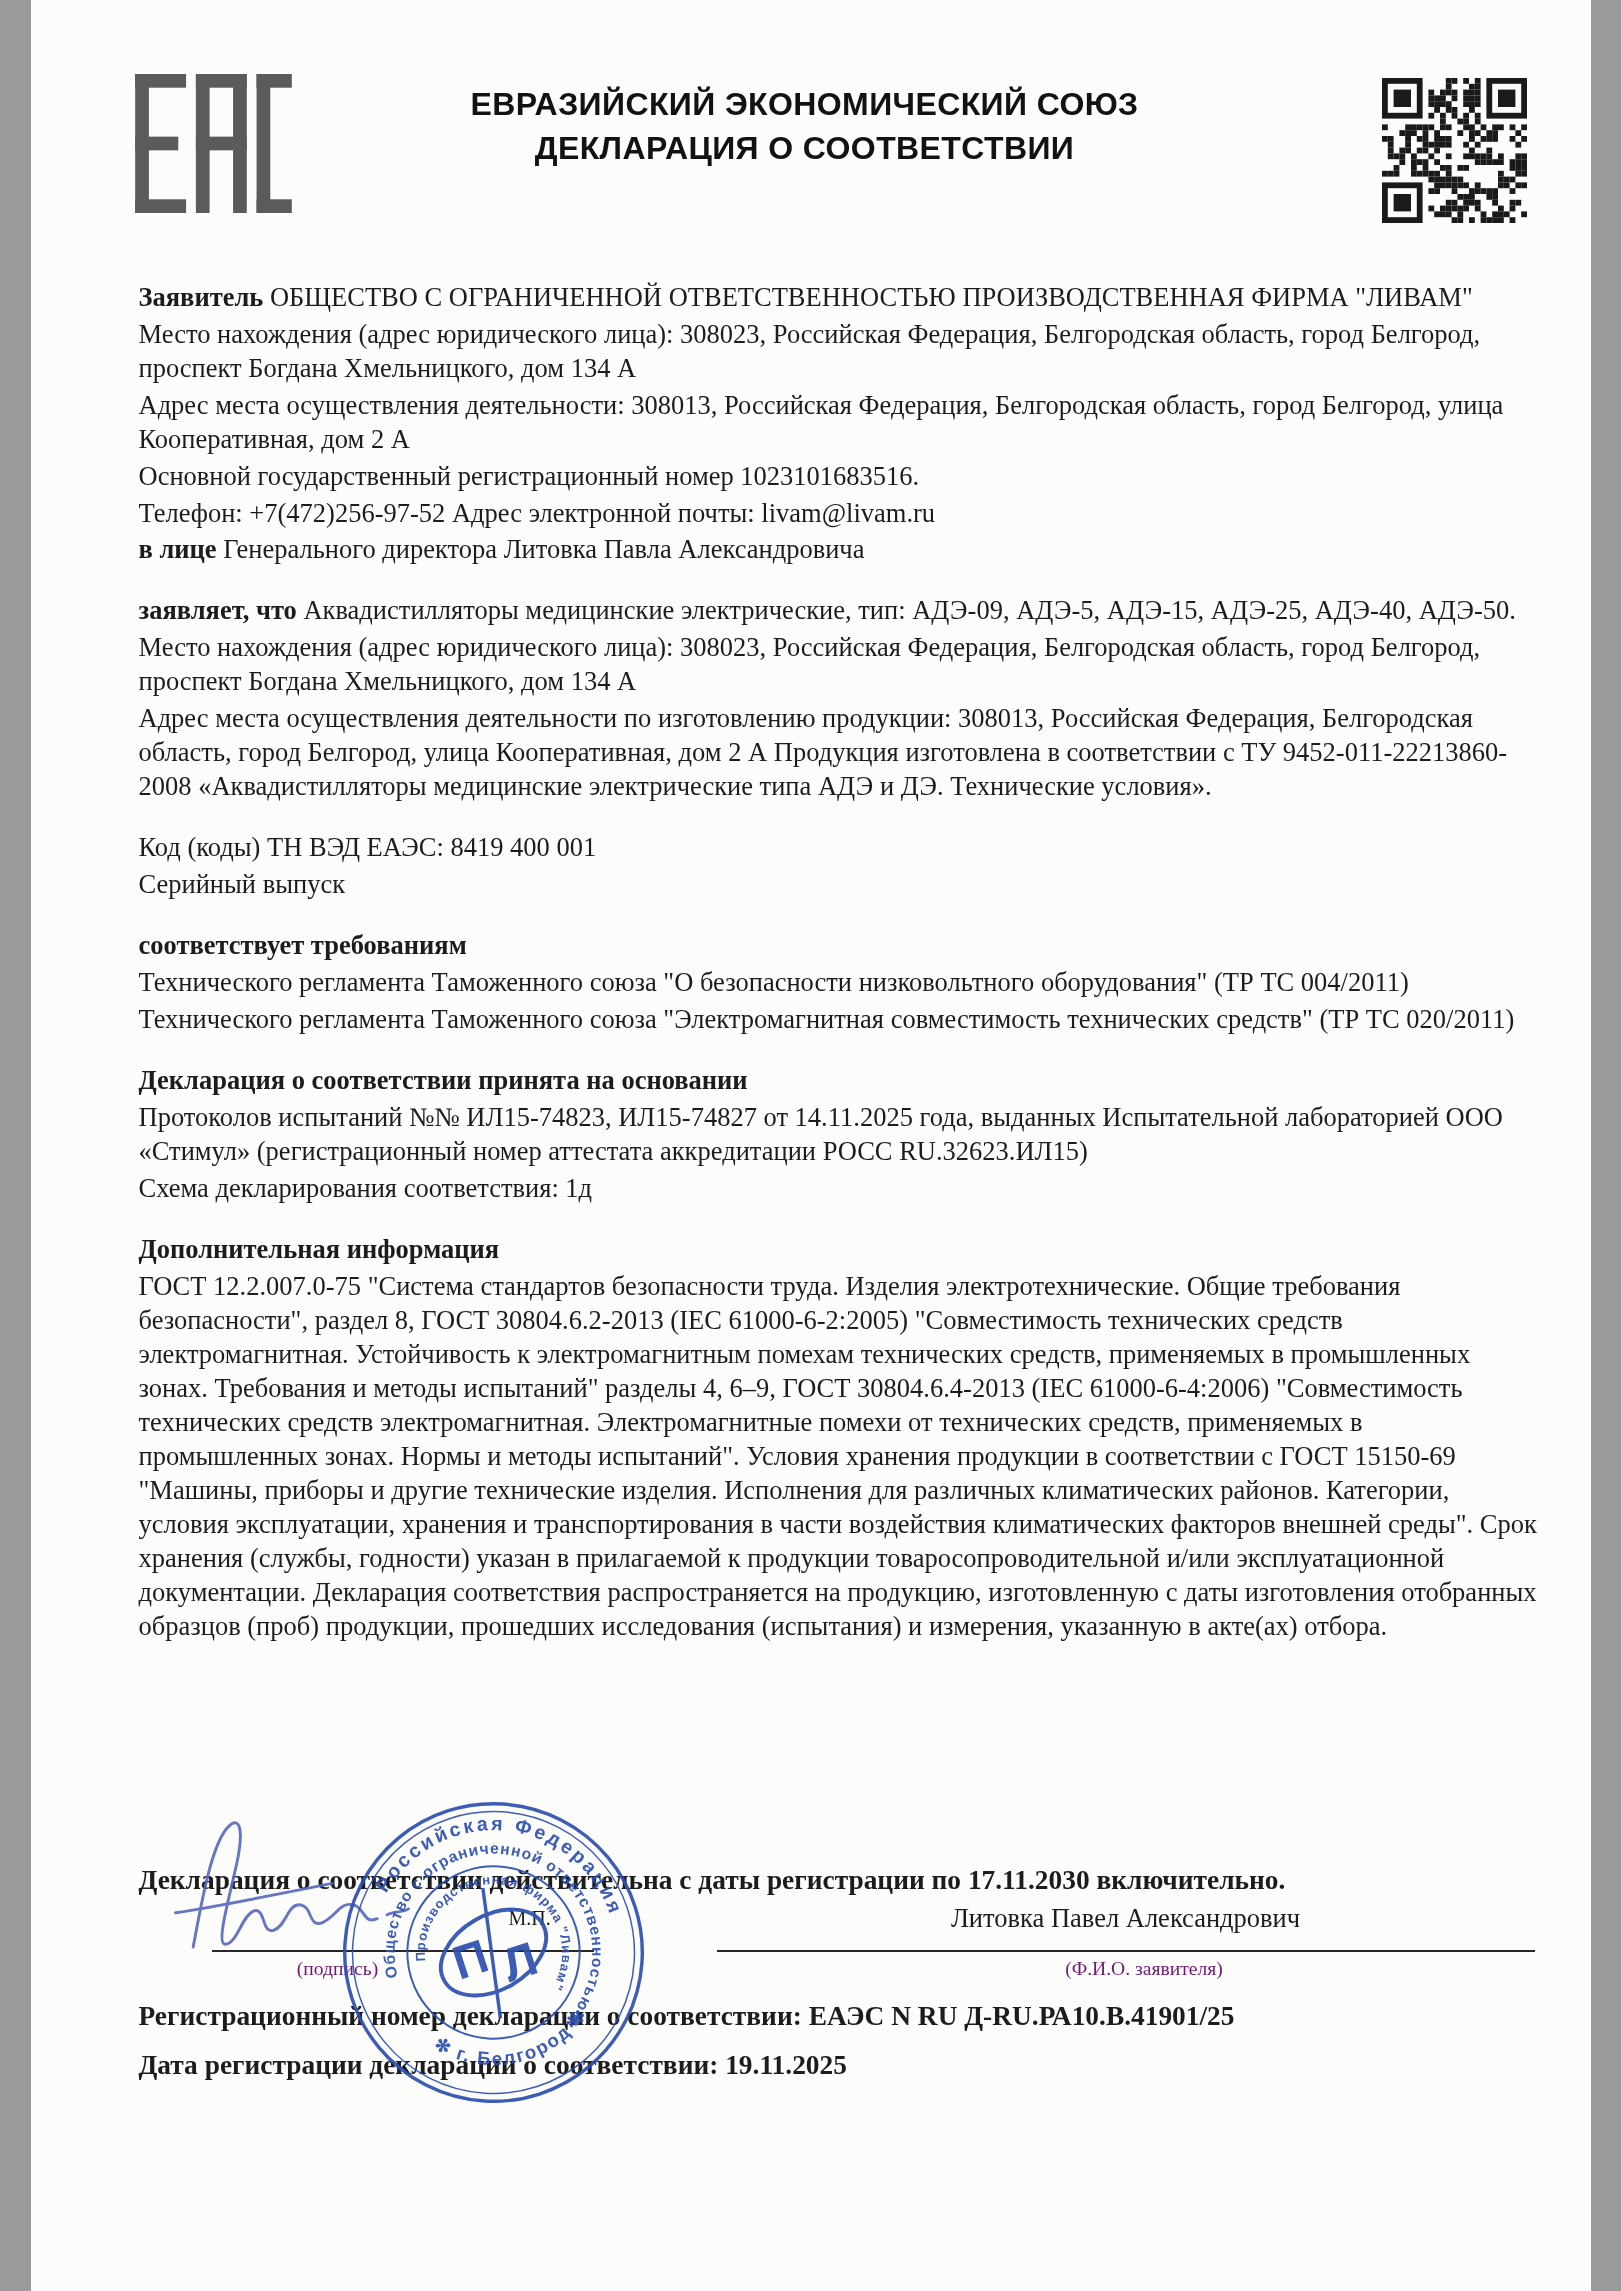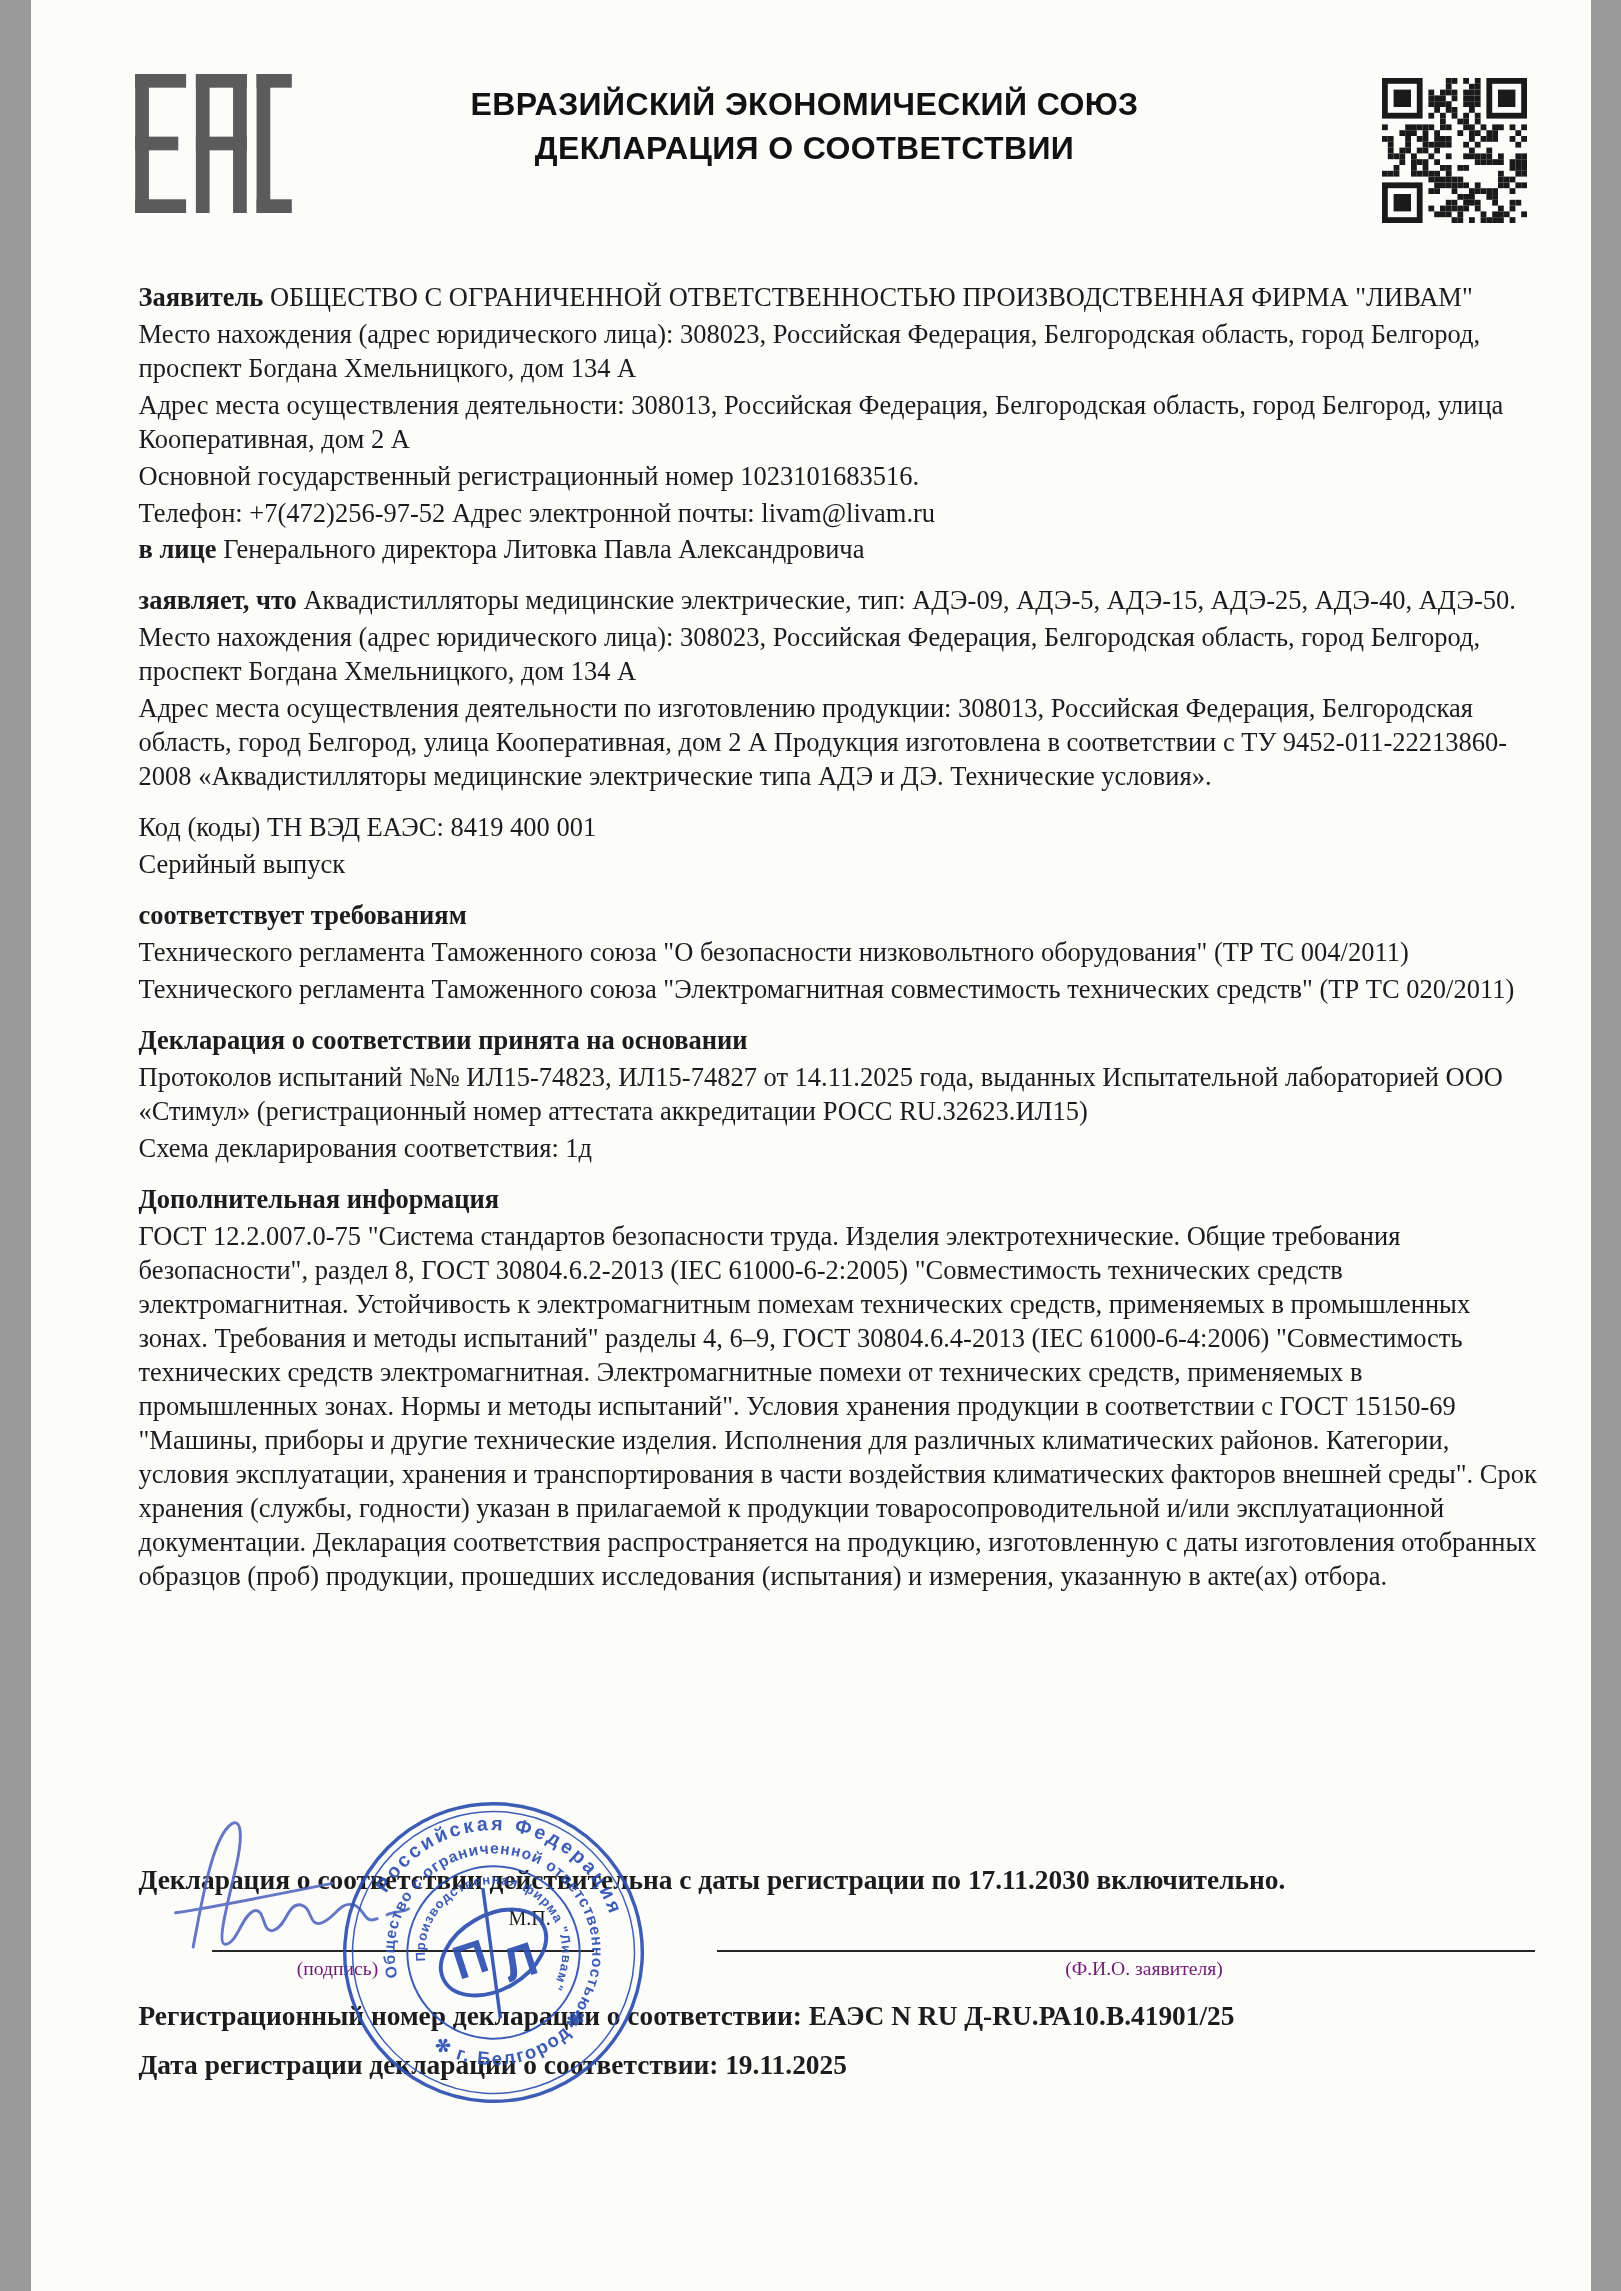--- a/index.html
+++ b/index.html
@@ -15,21 +15,21 @@
     font-family:"Liberation Sans", sans-serif; font-weight:bold;
     font-size:32px; line-height:44px; color:#121212; letter-spacing:0.4px;
   }
   .qr { position:absolute; left:1351px; top:78px; }
   
   .doc-body {
     position:absolute; left:108px; top:280px; width:1407px;
     font-size:26.5px; line-height:34px;
   }
   .para { margin:0 0 2.9px 0; }
-  .para.gap { margin-top:17px; }
+  .para.gap { margin-top:27px; }
   .lead { font-weight:bold; }
   
   .validity { position:absolute; left:108px; top:1865px; width:1411px; font-weight:bold; font-size:27.4px; }
   .fio-name { position:absolute; left:686px; top:1903px; width:818px; text-align:center; font-size:26.5px; }
   .sig-line   { position:absolute; height:0; border-top:2px solid #262626; }
   .sig-line.left  { left:181px; top:1950px; width:382px; }
   .sig-line.right { left:686px; top:1950px; width:818px; }
   .caption { position:absolute; font-size:19.6px; color:#701a75; text-align:center; }
   .cap-sign { left:214px; top:1958px; width:186px; }
   .cap-fio  { left:932px; top:1958px; width:363px; }
@@ -322,20 +322,21 @@
     <p class="para"><span class="lead"></span><span>Технического регламента Таможенного союза "О безопасности низковольтного оборудования" (ТР ТС 004/2011)</span></p>
     <p class="para"><span class="lead"></span><span>Технического регламента Таможенного союза "Электромагнитная совместимость технических средств" (ТР ТС 020/2011)</span></p>
     <p class="para gap"><span class="lead">Декларация о соответствии принята на основании</span><span></span></p>
     <p class="para"><span class="lead"></span><span>Протоколов испытаний №№ ИЛ15-74823, ИЛ15-74827 от 14.11.2025 года, выданных Испытательной лабораторией ООО «Стимул» (регистрационный номер аттестата аккредитации РОСС RU.32623.ИЛ15)</span></p>
     <p class="para"><span class="lead"></span><span>Схема декларирования соответствия: 1д</span></p>
     <p class="para gap"><span class="lead">Дополнительная информация</span><span></span></p>
     <p class="para"><span class="lead"></span><span>ГОСТ 12.2.007.0-75 "Система стандартов безопасности труда. Изделия электротехнические. Общие требования безопасности", раздел 8, ГОСТ 30804.6.2-2013 (IEC 61000-6-2:2005) "Совместимость технических средств электромагнитная. Устойчивость к электромагнитным помехам технических средств, применяемых в промышленных зонах. Требования и методы испытаний" разделы 4, 6–9, ГОСТ 30804.6.4-2013 (IEC 61000-6-4:2006) "Совместимость технических средств электромагнитная. Электромагнитные помехи от технических средств, применяемых в промышленных зонах. Нормы и методы испытаний". Условия хранения продукции в соответствии с ГОСТ 15150-69 "Машины, приборы и другие технические изделия. Исполнения для различных климатических районов. Категории, условия эксплуатации, хранения и транспортирования в части воздействия климатических факторов внешней среды". Срок хранения (службы, годности) указан в прилагаемой к продукции товаросопроводительной и/или эксплуатационной документации. Декларация соответствия распространяется на продукцию, изготовленную с даты изготовления отобранных образцов (проб) продукции, прошедших исследования (испытания) и измерения, указанную в акте(ах) отбора.</span></p>
   </main>
 
   <div class="validity">Декларация о соответствии действительна с даты регистрации по 17.11.2030 включительно.</div>
+  <div class="fio-name">Литовка Павел Александрович</div>
   <div class="sig-line left"></div>
   <div class="sig-line right"></div>
   <div class="caption cap-sign">(подпись)</div>
   <div class="caption cap-fio">(Ф.И.О. заявителя)</div>
   <div class="mp">М.П.</div>
 
   <div class="reg-line reg-number">Регистрационный номер декларации о соответствии: ЕАЭС N RU Д-RU.РА10.В.41901/25</div>
   <div class="reg-line reg-date">Дата регистрации декларации о соответствии: 19.11.2025</div>
 
   <svg class="sign-svg" width="323" height="196" viewBox="0 0 330 200">

